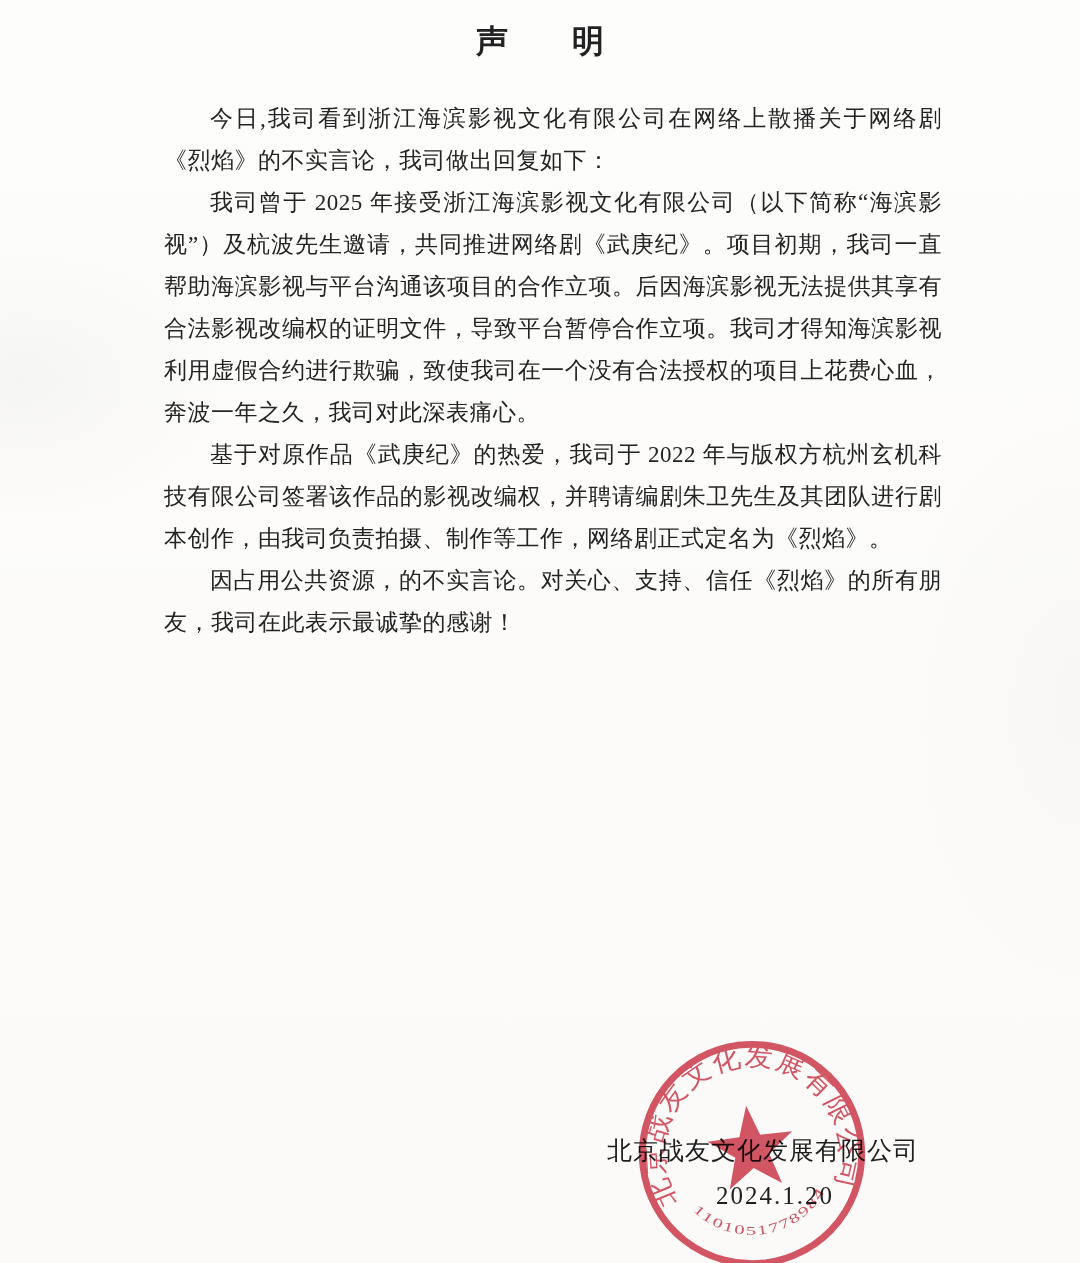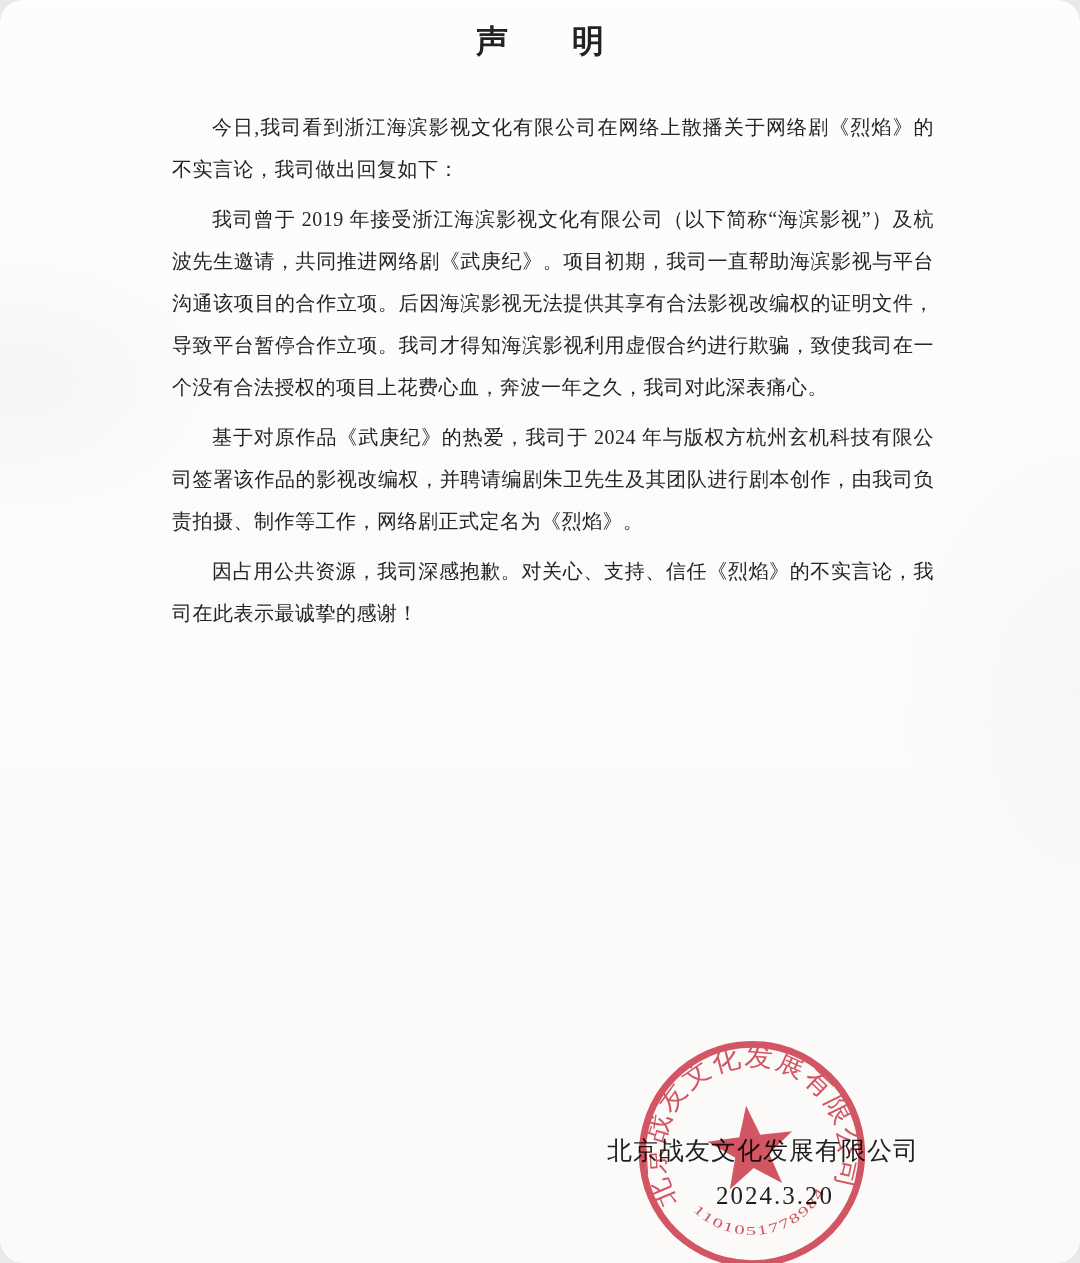--- a/index.html
+++ b/index.html
@@ -7,34 +7,33 @@
     position:relative;
     width:1080px;height:1263px;
     margin:0 auto;
     background:
       radial-gradient(ellipse 300px 200px at 2% 30%, rgba(120,120,120,.05), rgba(0,0,0,0) 70%),
       radial-gradient(ellipse 260px 420px at 100% 55%, rgba(150,140,140,.04), rgba(0,0,0,0) 70%),
       linear-gradient(180deg,#fdfdfc 0%, #fcfbfa 60%, #fbfaf9 100%);
     overflow:hidden;
     font-family:"Liberation Serif","DejaVu Serif",serif;
     color:#262626;
-    border-radius:23px;
   }
   .doc-title{
     position:absolute;top:20px;left:0;width:100%;
     text-align:center;
     font-size:32px;font-weight:700;color:#222;
     margin:0;
   }
   .body-text{
     position:absolute;left:164px;top:98px;width:778px;
   }
   .body-text p{
-    margin:8px;
-    font-size:20px;
+    margin:0;
+    font-size:23px;
     line-height:42px;
     text-indent:2em;
     text-align:justify;
     letter-spacing:.5px;
     color:#242424;
   }
   .body-text p.bold{
     font-weight:700;color:#151515;
   }
   .signature{
@@ -60,28 +59,28 @@
 </style>
 </head>
 <body>
 
 <div class="page">
 
   <h1 class="doc-title">声　　明</h1>
 
   <div class="body-text">
     <p>今日,我司看到浙江海滨影视文化有限公司在网络上散播关于网络剧《烈焰》的不实言论，我司做出回复如下：</p>
-    <p>我司曾于 2019 年接受浙江海滨影视文化有限公司（以下简称“海滨影视”）及杭波先生邀请，共同推进网络剧《武庚纪》。项目初期，我司一直帮助海滨影视与平台沟通该项目的合作立项。后因海滨影视无法提供其享有合法影视改编权的证明文件，导致平台暂停合作立项。我司才得知海滨影视利用虚假合约进行欺骗，致使我司在一个没有合法授权的项目上花费心血，奔波一年之久，我司对此深表痛心。</p>
-    <p>基于对原作品《武庚纪》的热爱，我司于 2024 年与版权方杭州玄机科技有限公司签署该作品的影视改编权，并聘请编剧朱卫先生及其团队进行剧本创作，由我司负责拍摄、制作等工作，网络剧正式定名为《烈焰》。</p>
-    <p>因占用公共资源，我司深感抱歉。对关心、支持、信任《烈焰》的不实言论，我司在此表示最诚挚的感谢！</p>
+    <p>我司曾于 2025 年接受浙江海滨影视文化有限公司（以下简称“海滨影视”）及杭波先生邀请，共同推进网络剧《武庚纪》。项目初期，我司一直帮助海滨影视与平台沟通该项目的合作立项。后因海滨影视无法提供其享有合法影视改编权的证明文件，导致平台暂停合作立项。我司才得知海滨影视利用虚假合约进行欺骗，致使我司在一个没有合法授权的项目上花费心血，奔波一年之久，我司对此深表痛心。</p>
+    <p>基于对原作品《武庚纪》的热爱，我司于 2022 年与版权方杭州玄机科技有限公司签署该作品的影视改编权，并聘请编剧朱卫先生及其团队进行剧本创作，由我司负责拍摄、制作等工作，网络剧正式定名为《烈焰》。</p>
+    <p>因占用公共资源，的不实言论。对关心、支持、信任《烈焰》的所有朋友，我司在此表示最诚挚的感谢！</p>
   </div>
 
   <div class="signature">
     <div class="sig-company">北京战友文化发展有限公司</div>
-    <div class="sig-date">2024.3.20</div>
+    <div class="sig-date">2024.1.20</div>
   </div>
 
   <svg class="seal" viewBox="0 0 220 220" aria-hidden="true">
     <defs>
       <path id="sealArcTop" d="M 36,150 A 84,84 0 1 1 184,150" fill="none"></path>
       <path id="sealArcBottom" d="M 42,148 A 79,79 0 0 0 178,148" fill="none"></path>
     </defs>
     <circle cx="110" cy="110" r="104" fill="none" stroke="#d0404f" stroke-width="6.5"></circle>
     <polygon fill="#d0404f" points="110,64 120.0,92.8 150.4,93.3 126.2,111.6 135.0,140.8 110,123.4 85.0,140.8 93.8,111.6 69.6,93.3 100.0,92.8"></polygon>
     <text font-size="25" fill="#d0404f" letter-spacing="2">

